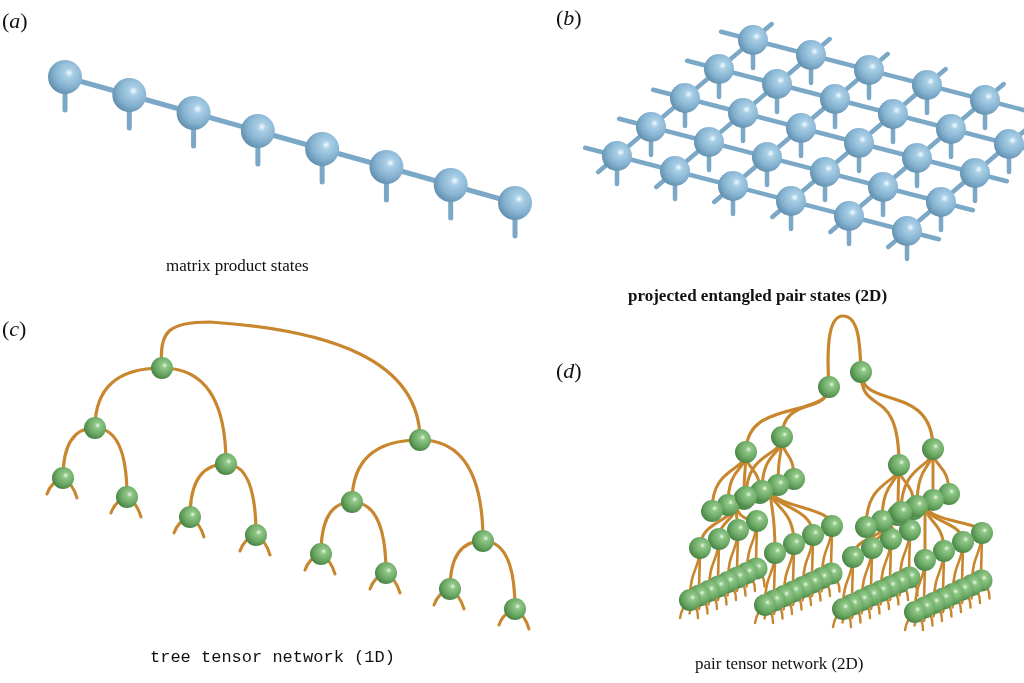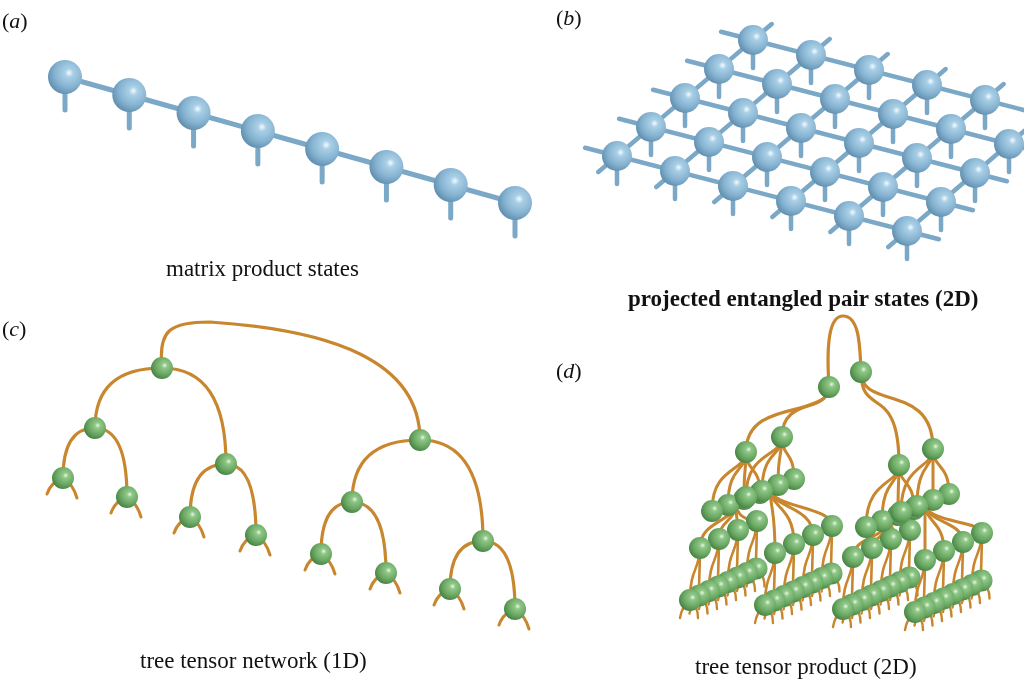--- a/index.html
+++ b/index.html
@@ -1,20 +1,20 @@
 <!DOCTYPE html>
 <html><head>
 <meta charset="utf-8">
 <style>
   html, body { margin: 0; padding: 0; background: #ffffff; }
   body { width: 1024px; height: 683px; position: relative; overflow: hidden;
          font-family: "Liberation Serif", "DejaVu Serif", serif; color: #111; }
   .panel-label { position: absolute; font-size: 22px; font-style: normal; }
   .panel-label i { font-style: italic; }
-  .caption { position: absolute; font-size: 23px; white-space: nowrap; }
+  .caption { position: absolute; font-size: 17px; white-space: nowrap; }
   svg { position: absolute; left: 0; top: 0; }
 </style>
 </head>
 <body>
 
 <svg id="fig" width="1024" height="683" viewBox="0 0 1024 683" xmlns="http://www.w3.org/2000/svg">
   <defs>
     <radialGradient id="gBlue" cx="0.62" cy="0.38" r="0.7">
       <stop offset="0" stop-color="#f4fbff"></stop>
       <stop offset="0.18" stop-color="#a9cfe6"></stop>
@@ -386,14 +386,14 @@
 </div>
 <div class="panel-label" style="left:2px; top:316px;">
   <span>(</span><i>c</i><span>)</span>
 </div>
 <div class="panel-label" style="left:556px; top:358px;">
   <span>(</span><i>d</i><span>)</span>
 </div>
 
 <div class="caption" style="left:166px; top:256px;">matrix product states</div>
 <div class="caption" style="left:628px; top:286px;font-weight:bold;">projected entangled pair states (2D)</div>
-<div class="caption" style="left:140px; top:648px;">tree tensor network (1D)</div>
-<div class="caption" style="left:695px; top:654px;">tree tensor product (2D)</div>
+<div class="caption" style="left:150px; top:648px;font-family:Liberation Mono, monospace;">tree tensor network (1D)</div>
+<div class="caption" style="left:695px; top:654px;">pair tensor network (2D)</div>
 
 </body></html>

